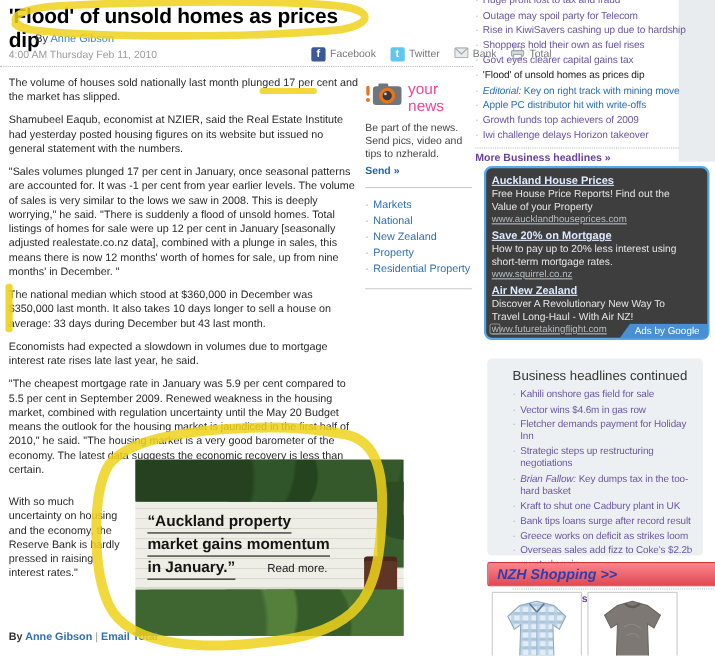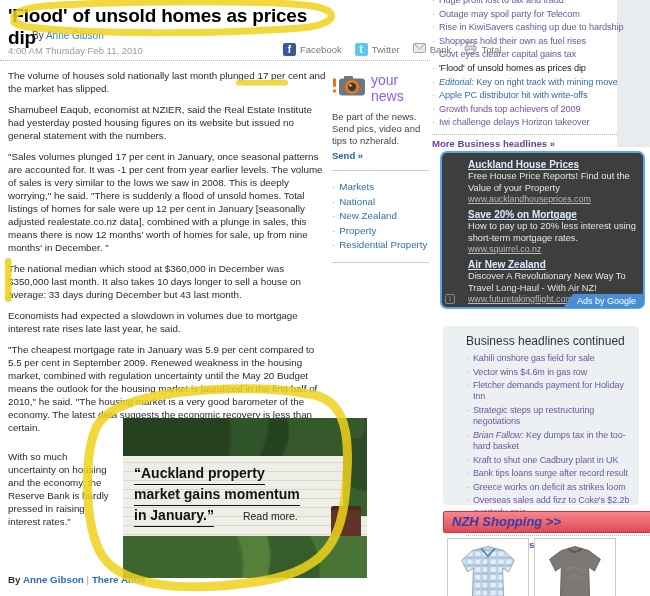--- a/index.html
+++ b/index.html
@@ -57,42 +57,42 @@
   #bt-logo{position:absolute;left:14px;top:120px;width:106px;}
   #bt-box{background:#1d4f9e;color:#fff;font-family:"Liberation Serif",serif;font-size:11px;font-weight:bold;
       text-align:center;height:19px;line-height:19px;letter-spacing:0.2px;}
   .stripe-y{height:3px;background:#f2c500;}
   .stripe-r{height:3px;background:#cc2a22;}
   .bt-tag{margin:3px auto 0;width:88px;height:3px;background:#6f86c0;opacity:.75;border-radius:2px;}
 
   
   #ynews{left:332px;top:72px;width:97px;}
   #ynews-head{display:flex;align-items:center;gap:5px;}
-  #ynews-title{color:#8b5cf6;font-size:14px;}
+  #ynews-title{color:#ec4899;font-size:14px;}
   #ynews-body{margin-top:7px;font-size:9.5px;line-height:12px;color:#444;}
   #ynews-send{margin-top:3px;font-size:9.5px;font-weight:bold;color:#1b66a9;cursor:pointer;}
   .col-hr{border:none;border-top:1px solid #ccc;margin:9px 0;}
   .mk-link{display:flex;gap:4px;font-size:9.8px;line-height:14.5px;color:#2e6fb2;cursor:pointer;}
   .blt{color:#8fa5b5;}
 
   
   #grey-strip{left:617px;top:0;width:33px;height:147px;background:#e8ecef;}
   #top-list{left:432px;top:0;width:216px;height:148px;overflow:hidden;}
   #top-list-inner{margin-top:-6px;}
   .sb-item{display:flex;gap:4px;font-size:9.2px;line-height:13.6px;letter-spacing:-0.1px;
            white-space:nowrap;cursor:pointer;}
   .sb-item .pref{font-style:italic;}
   .visited{color:#6b56a3;}
   .link{color:#2e6fb2;}
   .current{color:#1a1a1a;}
   .dot-rule{border-top:1px dotted #b8b8b8;margin:4px 0 3px 0;width:185px;}
   .more-link{font-size:9.6px;font-weight:bold;color:#6b3fa0;cursor:pointer;}
 
   #gads{left:440px;top:151px;width:205px;height:158px;background:#3e3e3e;border:2px solid #54a9ea;
-        border-radius:7px;padding:6px 0 0 26px;box-sizing:border-box;}
+        border-radius:7px;padding:6px 0 0 5px;box-sizing:border-box;}
   .gad{margin-bottom:4px;}
   .gad-title{font-size:10px;font-weight:bold;color:#dceaff;text-decoration:underline;cursor:pointer;line-height:12px;}
   .gad-body{font-size:9.3px;color:#e4e4e4;line-height:11.5px;width:182px;}
   .gad-url{font-size:8.8px;color:#b5bdc2;text-decoration:underline;line-height:11px;cursor:pointer;}
   .adsby{position:absolute;right:-1px;bottom:-1px;background:#4a8fd3;color:#fff;font-size:9px;
          padding:2px 8px 2px 14px;clip-path:polygon(10px 0,100% 0,100% 100%,0 100%);
          border-radius:0 0 5px 0;cursor:pointer;}
   .ginfo{position:absolute;left:3px;bottom:3px;width:8px;height:8px;border:1px solid #8a8a8a;
          border-radius:2px;color:#aaa;font-size:7px;line-height:8px;text-align:center;}
 
@@ -176,21 +176,21 @@
     <div class="stripe-r"></div>
     <div class="bt-tag"></div>
   </div>
   <div class="shrubs"></div>
 </div>
 
 <div class="abs" id="foot-byline">
   <span class="by">By</span>
   <span class="lk">Anne Gibson</span>
   <span class="sep">|</span>
-  <span class="lk">There Anne</span>
+  <span class="lk">Email Total</span>
 </div>
 
 <div class="abs" id="ynews">
   <div id="ynews-head">
     <span>
       <svg width="34" height="22" viewBox="0 0 34 22">
         <rect x="1" y="3" width="3" height="9" rx="1.5" fill="#e8751a"></rect>
         <circle cx="2.5" cy="16" r="1.8" fill="#e8751a"></circle>
         <rect x="12" y="1" width="9" height="4" rx="1" fill="#70767c"></rect>
         <rect x="7" y="3.5" width="26" height="17" rx="3" fill="#70767c"></rect>

